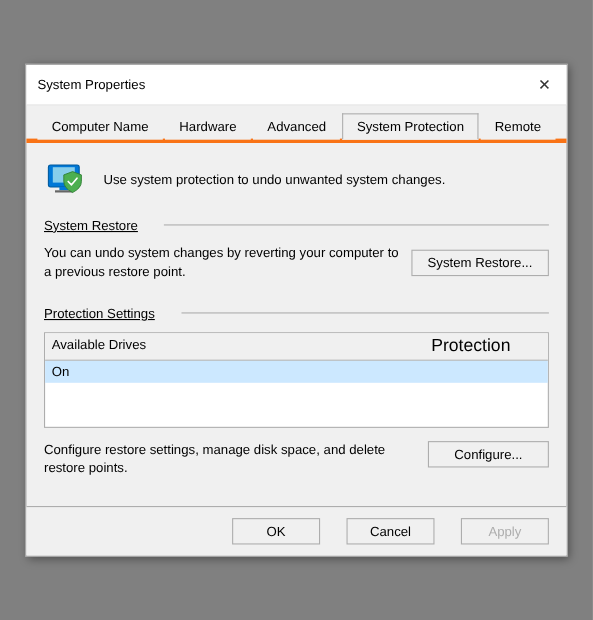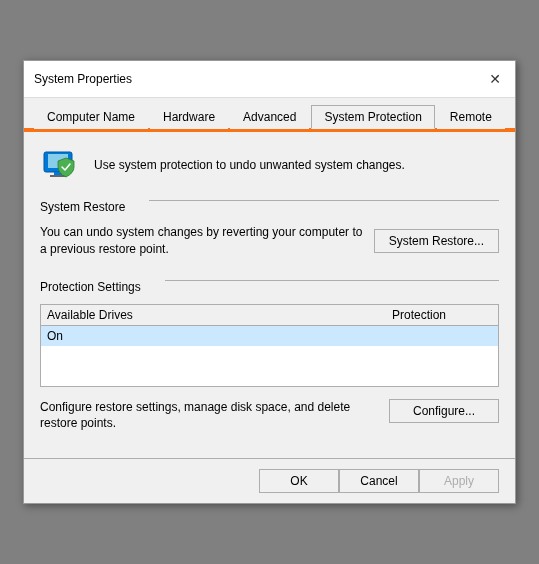--- a/index.html
+++ b/index.html
@@ -79,23 +79,24 @@
       flex-shrink: 0;
     }
     .info-text {
       font-size: 12px;
     }
     .section {
       margin-bottom: 14px;
     }
     .section-header {
       display: flex;
-      align-items: flex-start;
+      align-items: center;
       margin-bottom: 10px;
       gap: 24px;
+      text-decoration: underline;
     }
     .section-title {
       font-size: 12px;
       white-space: nowrap;
     }
     .section-line {
       flex: 1;
       height: 1px;
       background: #adadad;
     }
@@ -135,21 +136,21 @@
       background: #f0f0f0;
       border-bottom: 1px solid #adadad;
       padding: 3px 6px;
     }
     .table-col-drives {
       flex: 1;
       font-size: 12px;
     }
     .table-col-protection {
       width: 100px;
-      font-size: 12px;
+      font-size: 16px;
       margin-left: 32px;
     }
     .table-row {
       display: flex;
       padding: 3px 6px;
       align-items: center;
     }
     .table-row.selected {
       background: #cce8ff;
     }
@@ -182,21 +183,21 @@
       flex: 1;
       font-size: 12px;
       padding-right: 10px;
       line-height: 1.4;
     }
     .footer {
       border-top: 1px solid #adadad;
       padding: 10px 16px;
       display: flex;
       justify-content: flex-end;
-      gap: 0;
+      gap: 24px;
       background: #f0f0f0;
     }
     .footer .btn {
       min-width: 80px;
     }
   </style>
 </head>
 <body>
 
 <div class="window">

